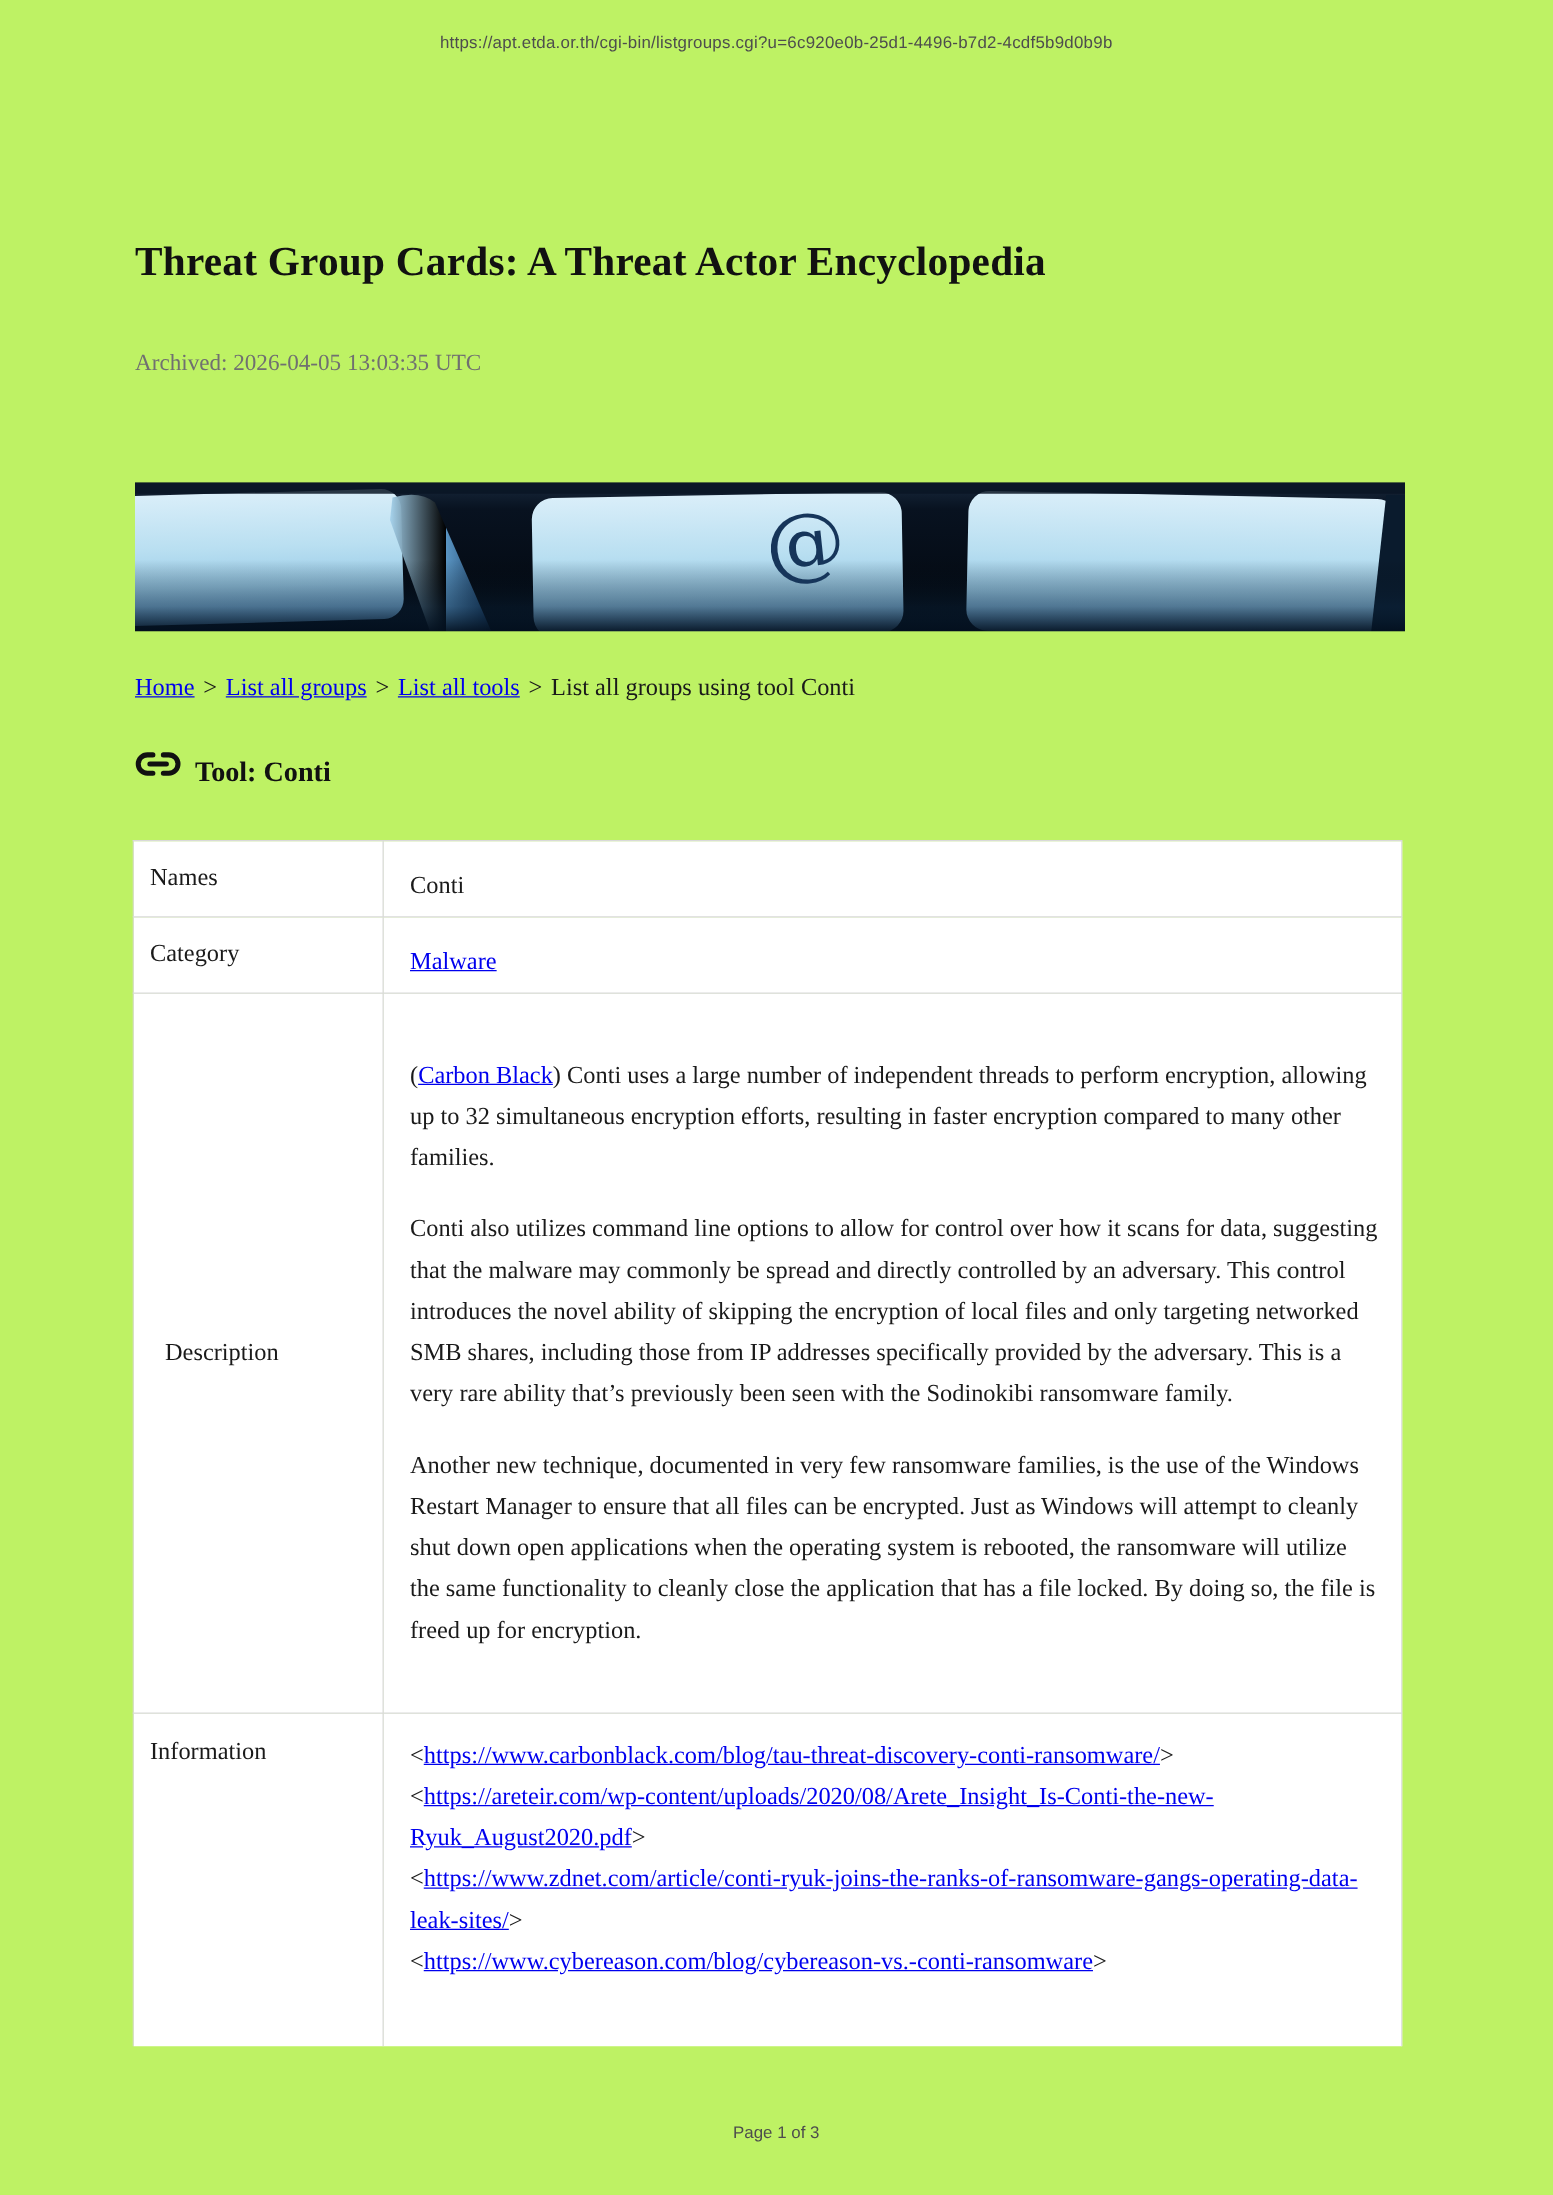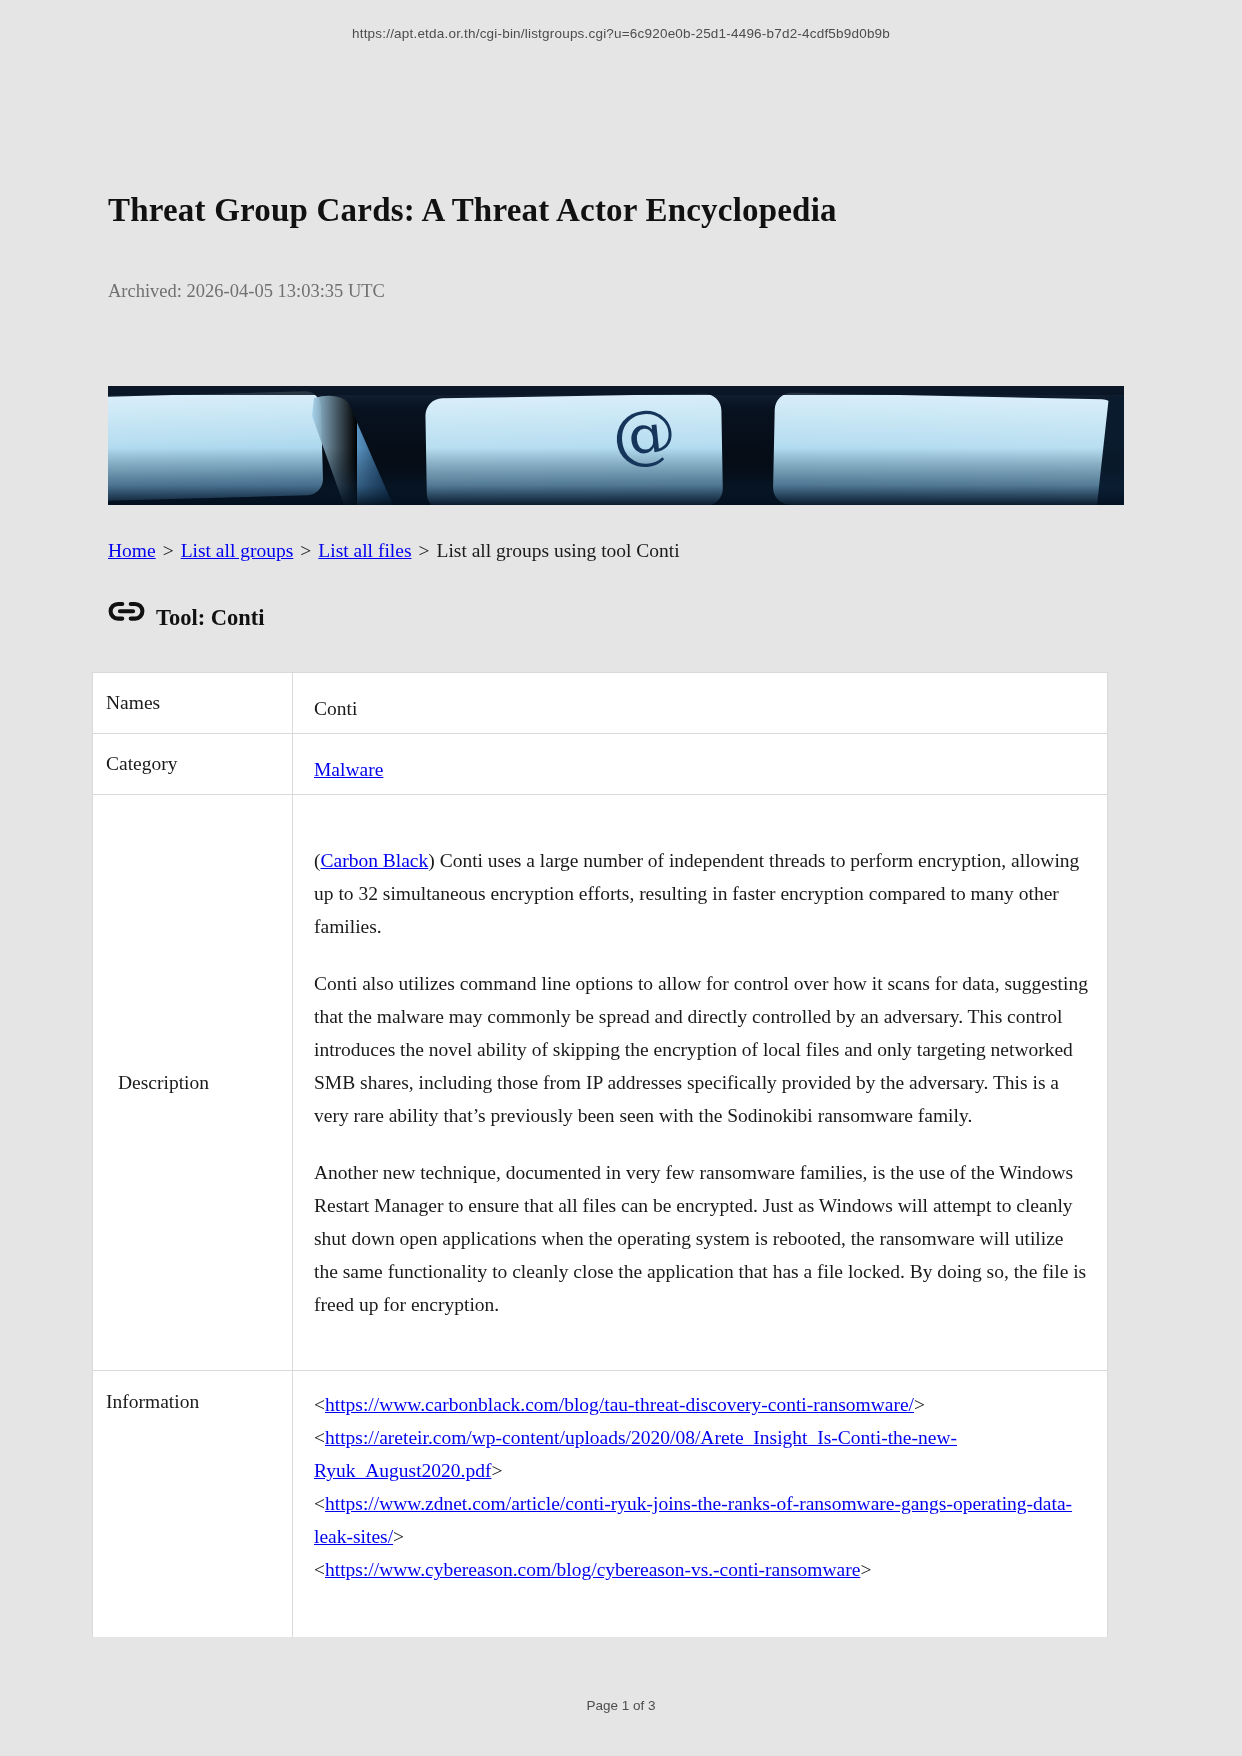--- a/index.html
+++ b/index.html
@@ -1,18 +1,18 @@
 <!DOCTYPE html>
 <html><head>
 <meta charset="utf-8">
 <style>
   * { margin:0; padding:0; box-sizing:border-box; }
   html,body { background:#ffffff; }
   .page {
-    position:relative; width:1242px; height:1756px; background:#e5e5e5;
+    position:relative; width:1242px; height:1756px; background:#bef264;
     font-family:"Liberation Serif", serif; color:#1a1a1a; overflow:hidden;
   }
   .header-url {
     position:absolute; top:26px; left:0; width:100%; text-align:center;
     font-family:"Liberation Sans", sans-serif; font-size:13.5px; color:#4d4d4d;
     letter-spacing:0.2px;
   }
   .title {
     position:absolute; left:108px; top:192px; width:1020px;
     font-size:33px; font-weight:bold; color:#111111; letter-spacing:0.2px;
@@ -29,21 +29,21 @@
     position:absolute; left:108px; top:540px; font-size:19.5px; color:#1a1a1a;
   }
   .breadcrumb a { color:#0000EE; text-decoration:underline; cursor:pointer; }
   .crumb-sep { margin:0 7px; color:#1a1a1a; }
   .tool-heading {
     position:absolute; left:108px; top:596px; display:flex; align-items:center; gap:11px;
   }
   .tool-heading .link-ic { margin-top:1px; }
   .tool-heading .txt { font-size:22.5px; font-weight:bold; color:#111; padding-top:8px; }
   .table-wrap {
-    position:absolute; left:92px; top:672px; width:1016px; height:965px; overflow:hidden;
+    position:absolute; left:106px; top:672px; width:1016px; height:965px; overflow:hidden;
   }
   table.info-table {
     width:1016px; border-collapse:collapse; font-size:19.5px; color:#1a1a1a;
     table-layout:fixed;
   }
   table.info-table td { border:1px solid #d9d9d9; background:#ffffff; }
   td.cell-label {
     width:200px; padding:13px 10px 13px 13px; vertical-align:middle; color:#1a1a1a;
   }
   td.cell-value { padding:25px 18px 13px 21px; vertical-align:middle;margin-top:16px; }
@@ -118,21 +118,21 @@
       <path d="M1001 10 L1016 10 L1016 119 L989 119 Z" fill="#0a1b2d"></path>
 
       <rect x="0" y="62" width="1016" height="57" fill="url(#shadeG)"></rect>
 
       <rect x="0" y="0" width="1016" height="9" fill="#091524" opacity="0.85"></rect>
       <text x="536" y="70" font-size="64" font-family="DejaVu Serif, serif" fill="#16355a" text-anchor="middle" transform="rotate(-6 536 48)">@</text>
     </svg>
   </div>
 
   <div class="breadcrumb">
-    <a>Home</a><span class="crumb-sep">&gt;</span><a>List all groups</a><span class="crumb-sep">&gt;</span><a>List all files</a><span class="crumb-sep">&gt;</span><span>List all groups using tool Conti</span>
+    <a>Home</a><span class="crumb-sep">&gt;</span><a>List all groups</a><span class="crumb-sep">&gt;</span><a>List all tools</a><span class="crumb-sep">&gt;</span><span>List all groups using tool Conti</span>
   </div>
 
   <div class="tool-heading">
     <span class="link-ic">
       <svg width="37" height="30" viewBox="0 0 24 20" fill="none">
         <path d="M9.2 4.6 H6.3 a4.9 4.9 0 0 0 0 9.8 H9.2 M14.8 4.6 h2.9 a4.9 4.9 0 0 1 0 9.8 h-2.9 M7.6 9.5 h8.8" stroke="#111111" stroke-width="2.7" stroke-linecap="round"></path>
       </svg>
     </span>
     <span class="txt">Tool: Conti</span>
   </div>

